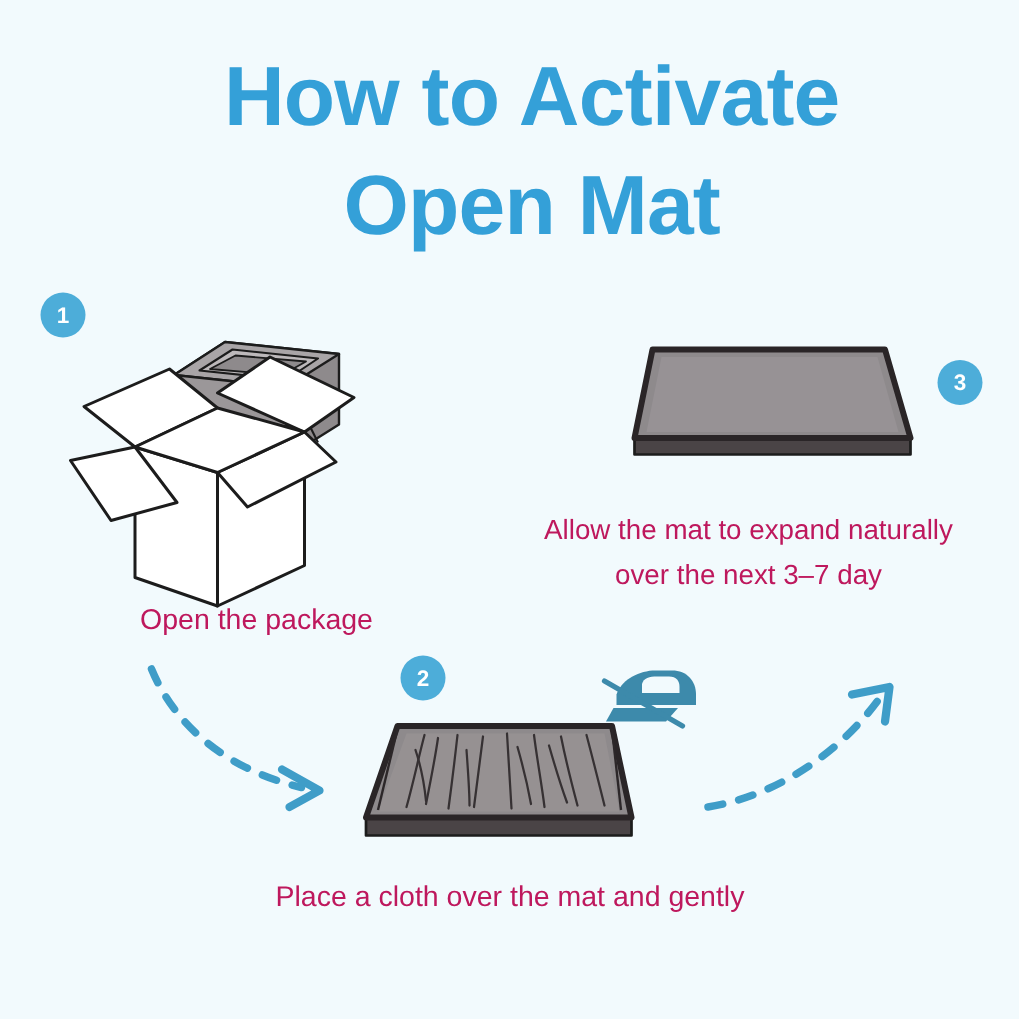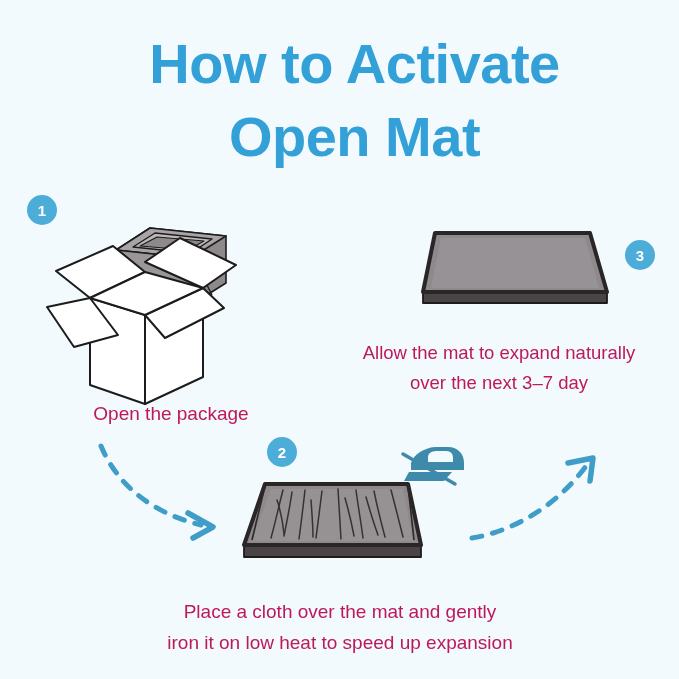--- a/index.html
+++ b/index.html
@@ -63,21 +63,21 @@
   .caption {
     position: absolute;
     color: #be185d;
     font-family: "Liberation Sans", sans-serif;
     font-size: 19px;
     line-height: 1.62;
     text-align: center;
   }
   #caption-1 { left: 0px;   top: 399px; width: 262px; margin-left: 40px; }
   #caption-3 { left: 320px; top: 338px; width: 358px; font-size: 18.5px; }
-  #caption-2 { left: 110px; top: 584px; width: 460px; margin-top: 13px; }
+  #caption-2 { left: 110px; top: 584px; width: 460px; }
   .caption span { display: block; white-space: nowrap; }
 
   
   .art {
     position: absolute;
     left: 0;
     top: 0;
     width: 679px;
     height: 679px;
     pointer-events: none;
@@ -185,16 +185,15 @@
     <span>Open the package</span>
   </div>
 
   <div class="caption" id="caption-3">
     <span>Allow the mat to expand naturally</span>
     <span>over the next 3–7 day</span>
   </div>
 
   <div class="caption" id="caption-2">
     <span>Place a cloth over the mat and gently</span>
-    <span>iron it on low heat to speed up expansion</span>
   </div>
 
 </div>
 
 </body></html>

